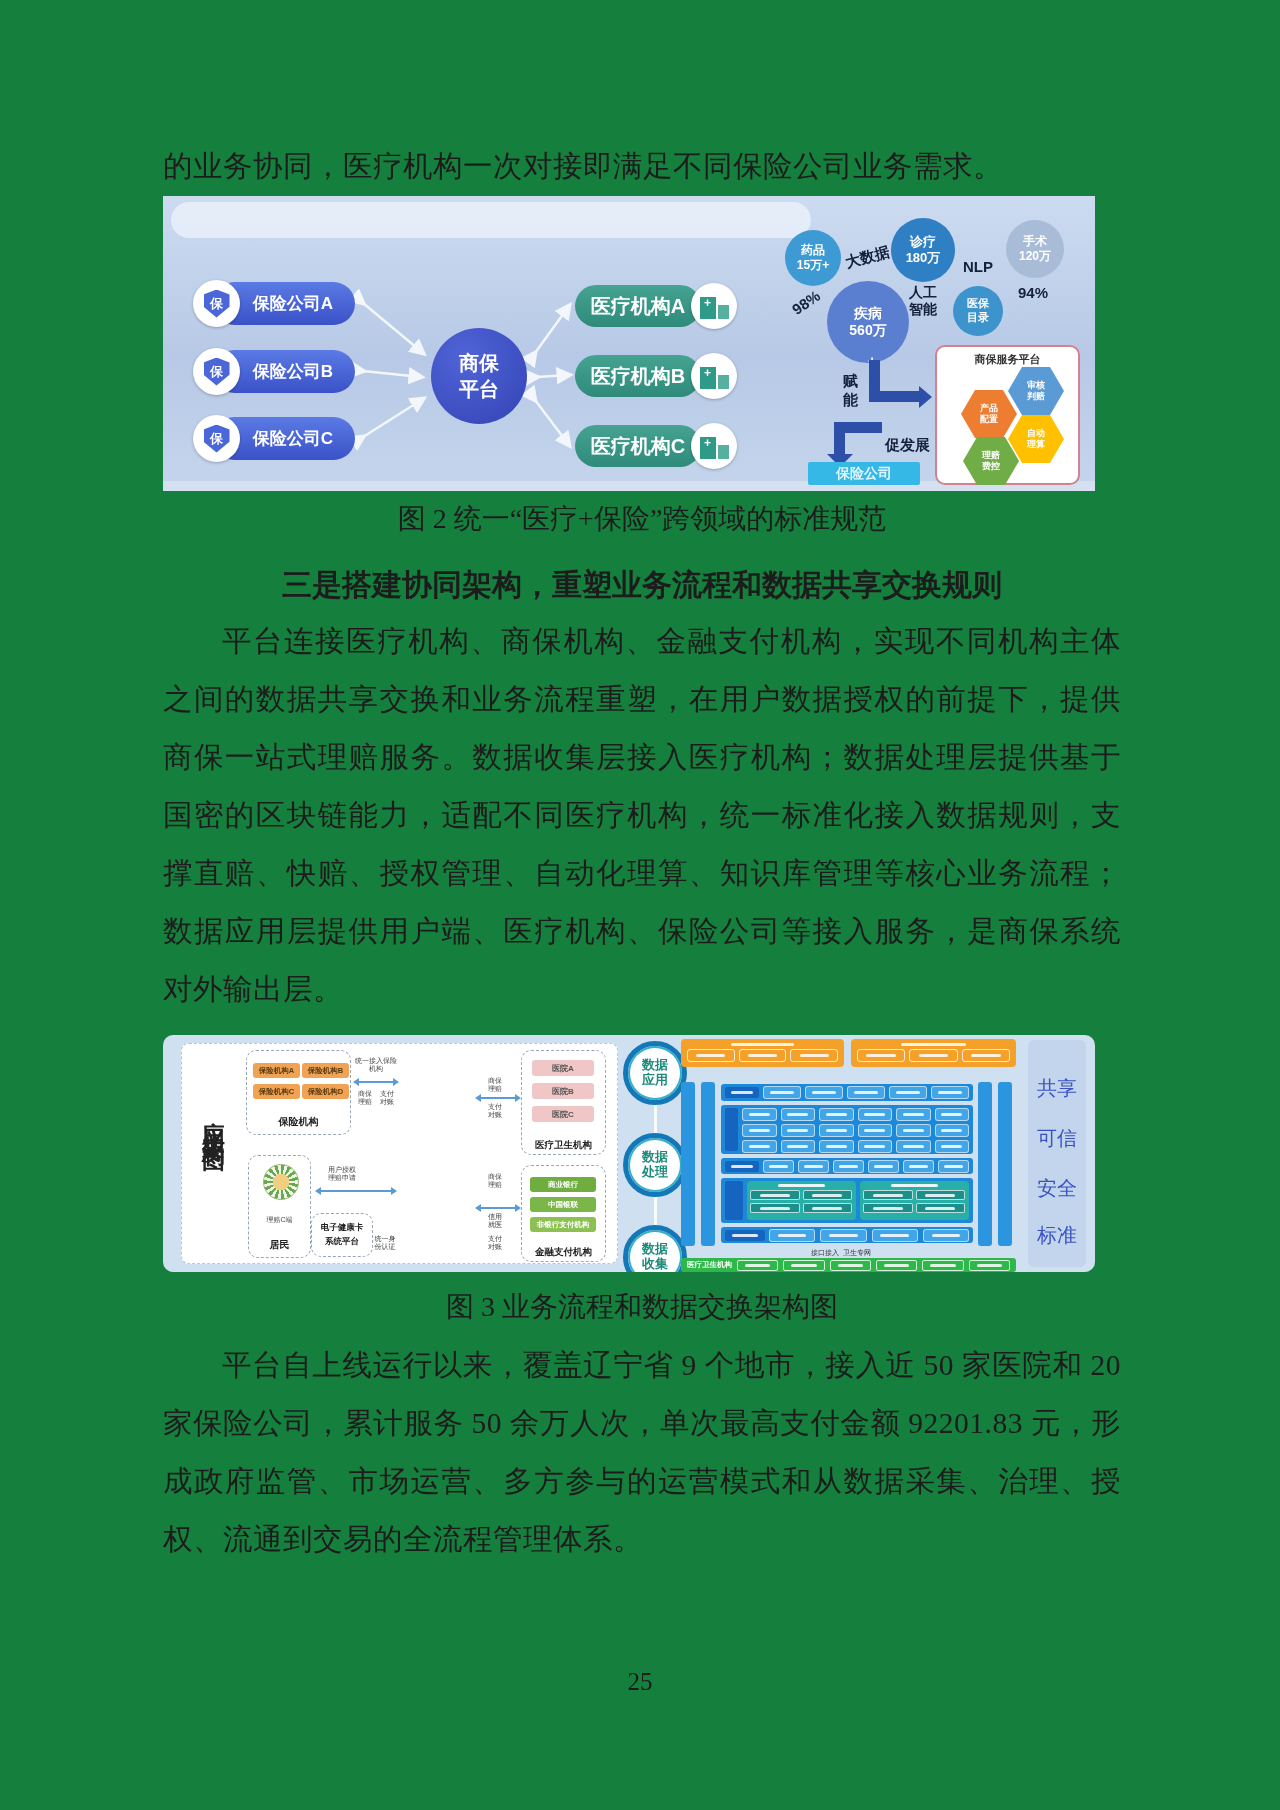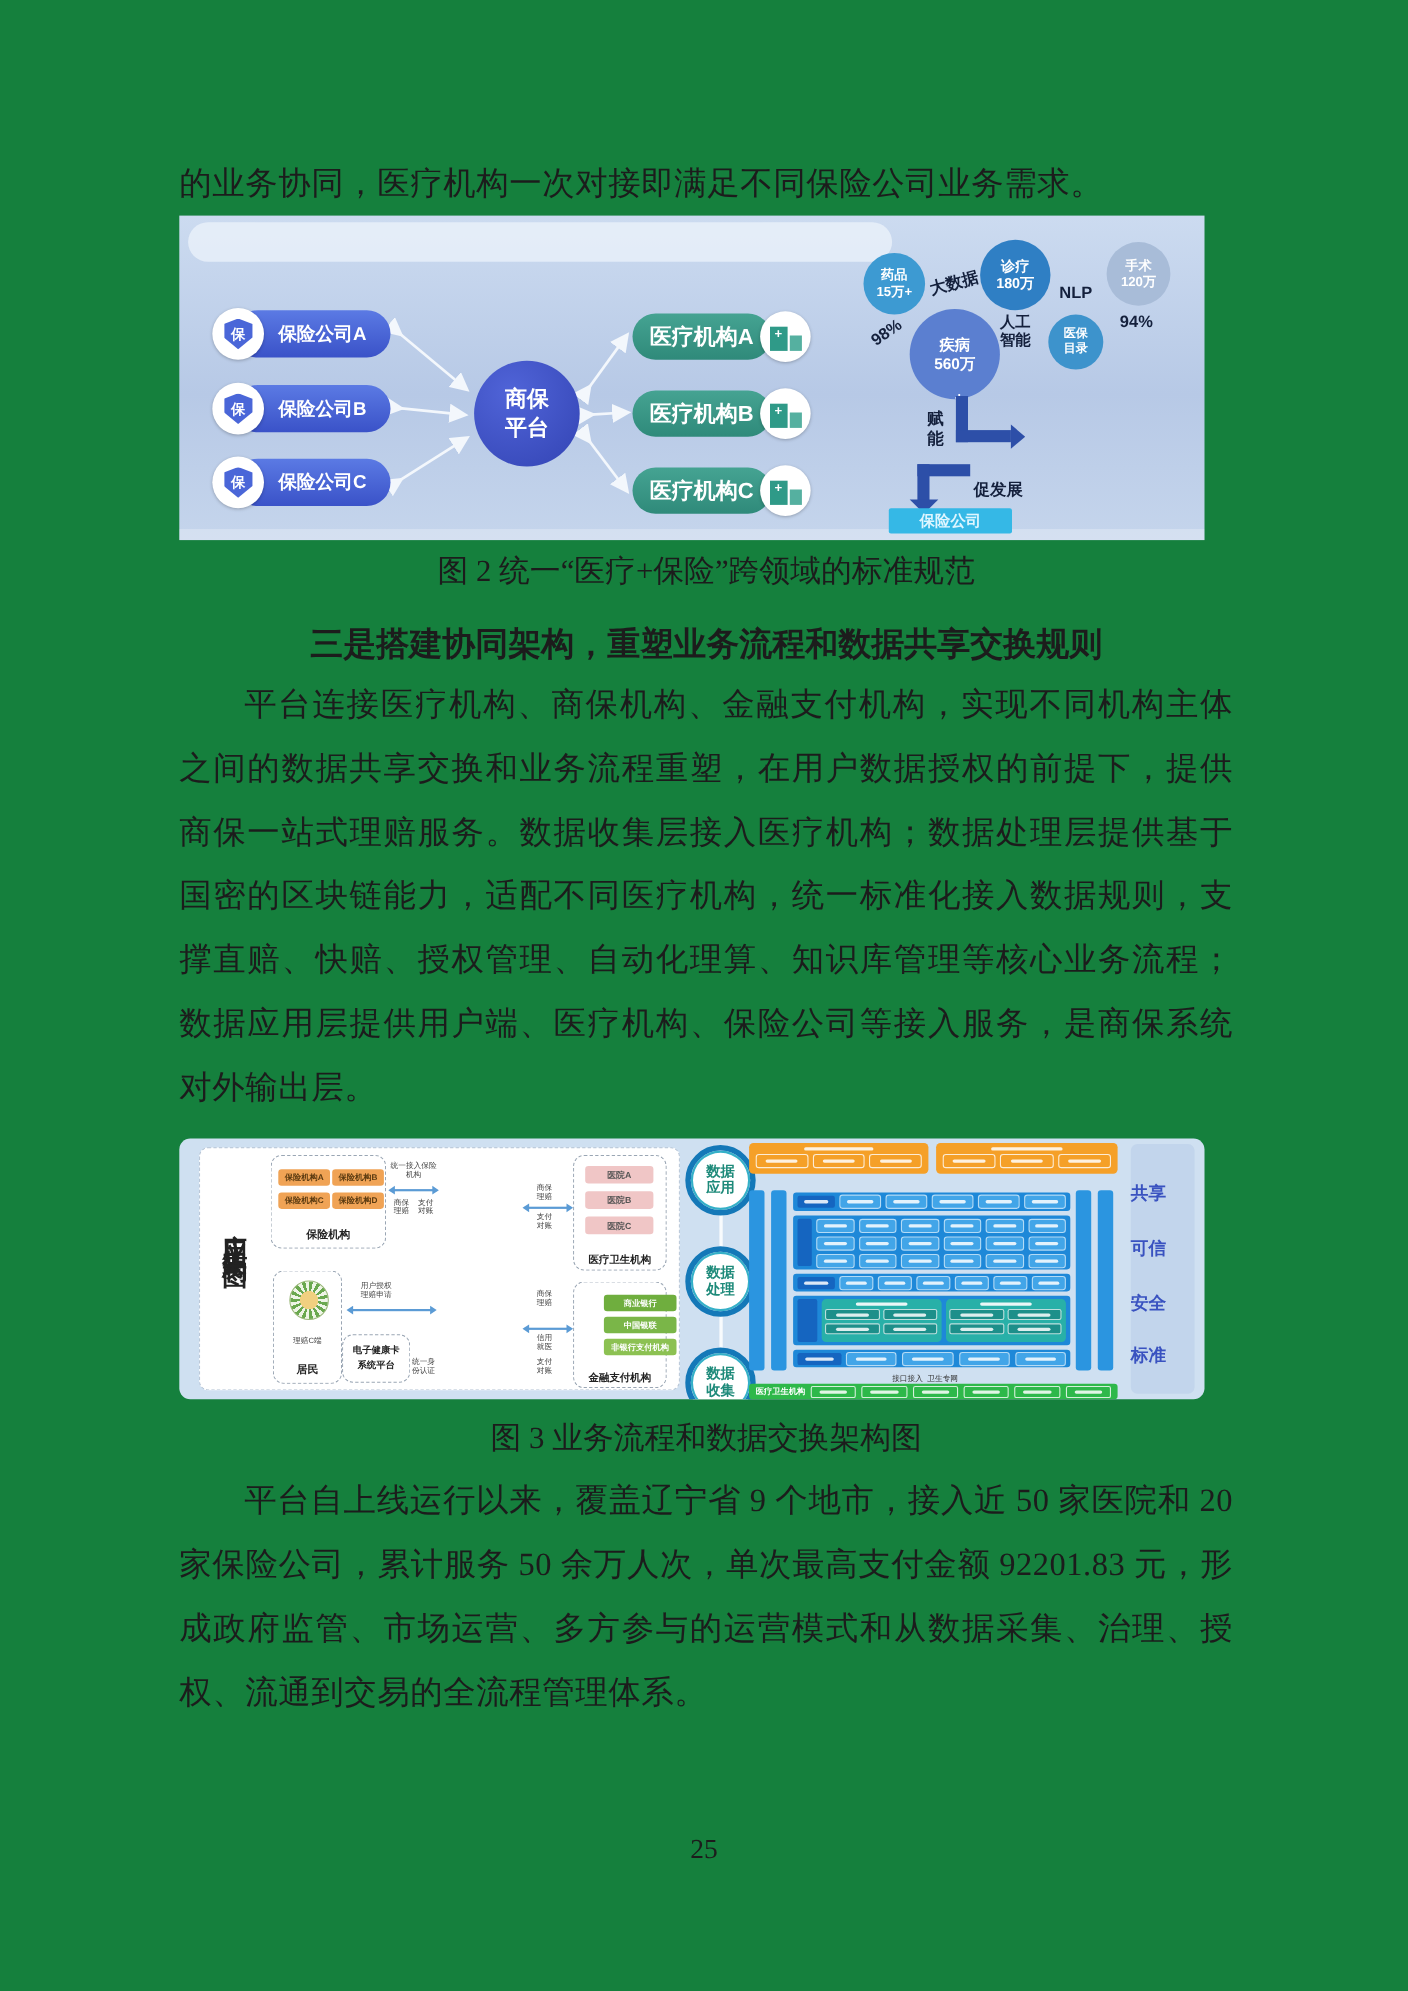--- a/index.html
+++ b/index.html
@@ -74,21 +74,21 @@
   .plat{position:absolute;left:237px;top:12px;width:75px;height:210px;background:#6ba79d;border-radius:26px;
         color:#fff;font-weight:bold;font-size:11.5px;line-height:1.55;text-align:center;
         display:flex;flex-direction:column;align-items:center;justify-content:center;}
   .qr{position:absolute;left:100px;top:128px;width:34px;height:34px;border-radius:50%;
         background:radial-gradient(circle,#f0d080 0 34%,rgba(0,0,0,0) 35%),
                    repeating-conic-gradient(#6aa84f 0 12deg,#eef4e6 12deg 24deg);
         border:1px solid #9ab87a;}
   .pkbox{position:absolute;width:62px;height:16px;background:#f0c6c6;border-radius:3px;color:#555;
         font-size:8px;font-weight:bold;display:flex;align-items:center;justify-content:center;}
   .gnbox{position:absolute;width:66px;height:15px;border-radius:3px;color:#fff;
-        font-size:7.5px;font-weight:bold;display:flex;align-items:center;justify-content:center;margin-left:19px;}
+        font-size:7.5px;font-weight:bold;display:flex;align-items:center;justify-content:center;}
   .harrow{position:absolute;height:2px;background:#5b9bd5;}
   .harrow::before{content:"";position:absolute;left:-6px;top:-3px;border:4px solid transparent;border-right:6px solid #5b9bd5;}
   .harrow::after{content:"";position:absolute;right:-6px;top:-3px;border:4px solid transparent;border-left:6px solid #5b9bd5;}
   .dcirc{position:absolute;left:460px;width:54px;height:54px;border-radius:50%;background:#fff;
         border:5px solid #1478b8;box-shadow:inset 0 0 0 2px #35b0c8;color:#1e8a7a;font-weight:bold;
         font-size:13px;line-height:1.15;display:flex;flex-direction:column;align-items:center;justify-content:center;box-sizing:content-box;}
   .vline{position:absolute;left:491px;width:3px;background:rgba(255,255,255,.85);}
   .arch{position:absolute;left:518px;top:4px;width:335px;height:233px;}
   .obar{position:absolute;top:0;height:28px;background:#f5a028;border-radius:4px;padding:3px 6px;box-sizing:border-box;}
   .obar .fbar{margin:1px auto 3px;width:42%;height:3px;background:rgba(255,255,255,.85);border-radius:2px;}
@@ -110,21 +110,21 @@
   .tgroup{flex:1;background:#28b0a8;border-radius:4px;padding:2px 3px;box-sizing:border-box;}
   .tgroup .fbar{margin:1px auto 3px;width:45%;height:3px;background:rgba(255,255,255,.9);border-radius:2px;}
   .tgrid{display:flex;flex-wrap:wrap;gap:3px;}
   .tb{width:calc(50% - 2px);height:10px;background:#1d8f8a;border:1px solid rgba(255,255,255,.7);border-radius:2px;position:relative;box-sizing:border-box;}
   .netlbl{position:absolute;left:60px;top:209px;width:200px;text-align:center;font-size:7px;color:#333;}
   .gbar{position:absolute;left:0;top:219px;width:335px;height:14px;background:#2eb84a;border-radius:3px;
         display:flex;align-items:center;gap:5px;padding:0 6px;box-sizing:border-box;}
   .gbar .glbl{color:#fff;font-size:7.5px;font-weight:bold;white-space:nowrap;flex:none;}
   .gb{flex:1;height:9px;border:1px solid rgba(255,255,255,.8);border-radius:2px;position:relative;}
   .strip{position:absolute;left:865px;top:5px;width:58px;height:227px;background:#c2d5ec;border-radius:6px;}
-  .strip div{position:absolute;left:0;width:100%;text-align:left;font-size:16px;font-weight:bold;color:#3952c0;}
+  .strip div{position:absolute;left:0;width:100%;text-align:center;font-size:20px;font-weight:normal;color:#3952c0;}
 </style>
 </head>
 <body>
 
 <div class="page">
 
   <div class="textline" style="top:147px">的业务协同，医疗机构一次对接即满足不同保险公司业务需求。</div>
 
   <div class="fig2">
     <div class="f2deco"></div>
@@ -222,20 +222,35 @@
     <div class="ftxt" style="left:680px;top:176px;width:17px;font-size:15px;line-height:1.25">赋能</div>
     <div class="larm" style="left:706px;top:164px;width:11px;height:42px"></div>
     <div class="larm" style="left:706px;top:195px;width:50px;height:11px"></div>
     <div class="ltri-r" style="left:756px;top:190px"></div>
     <div class="larm" style="left:671px;top:226px;width:48px;height:11px"></div>
     <div class="larm" style="left:671px;top:226px;width:11px;height:34px"></div>
     <div class="ltri-d" style="left:664px;top:258px"></div>
     <div class="ftxt" style="left:722px;top:240px;font-size:15px">促发展</div>
     <div class="insbox">保险公司</div>
 
+    <div class="svcbox">
+      <div class="ttl">商保服务平台</div>
+      <div class="hex" style="left:71px;top:20px;background:#5b9bd5">
+          <span>审核判赔</span>
+        </div>
+      <div class="hex" style="left:24px;top:43px;background:#ed7d31">
+          <span>产品配置</span>
+        </div>
+      <div class="hex" style="left:71px;top:68px;background:#ffc000">
+          <span>自动理算</span>
+        </div>
+      <div class="hex" style="left:26px;top:90px;background:#70ad47">
+          <span>理赔费控</span>
+        </div>
+    </div>
   </div>
 
   <div class="caption" style="top:500px">图 2 统一“医疗+保险”跨领域的标准规范</div>
   <div class="heading" style="top:565px">三是搭建协同架构，重塑业务流程和数据共享交换规则</div>
   <div class="para" style="top:612px">平台连接医疗机构、商保机构、金融支付机构，实现不同机构主体之间的数据共享交换和业务流程重塑，在用户数据授权的前提下，提供商保一站式理赔服务。数据收集层接入医疗机构；数据处理层提供基于国密的区块链能力，适配不同医疗机构，统一标准化接入数据规则，支撑直赔、快赔、授权管理、自动化理算、知识库管理等核心业务流程；数据应用层提供用户端、医疗机构、保险公司等接入服务，是商保系统对外输出层。</div>
 
   <div class="fig3">
     <div class="f3panel"></div>
     <div class="f3title">应用架构图</div>
 

